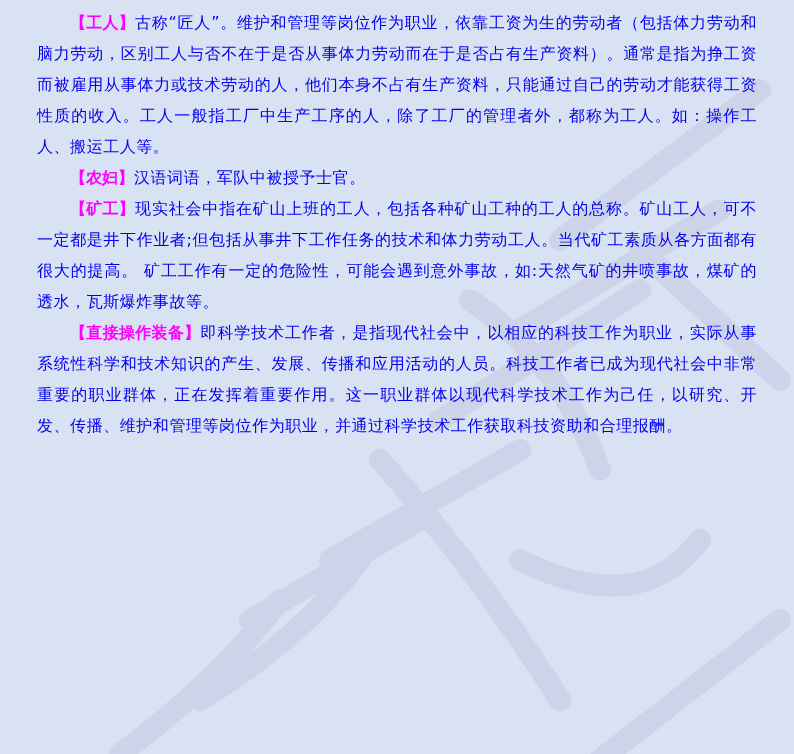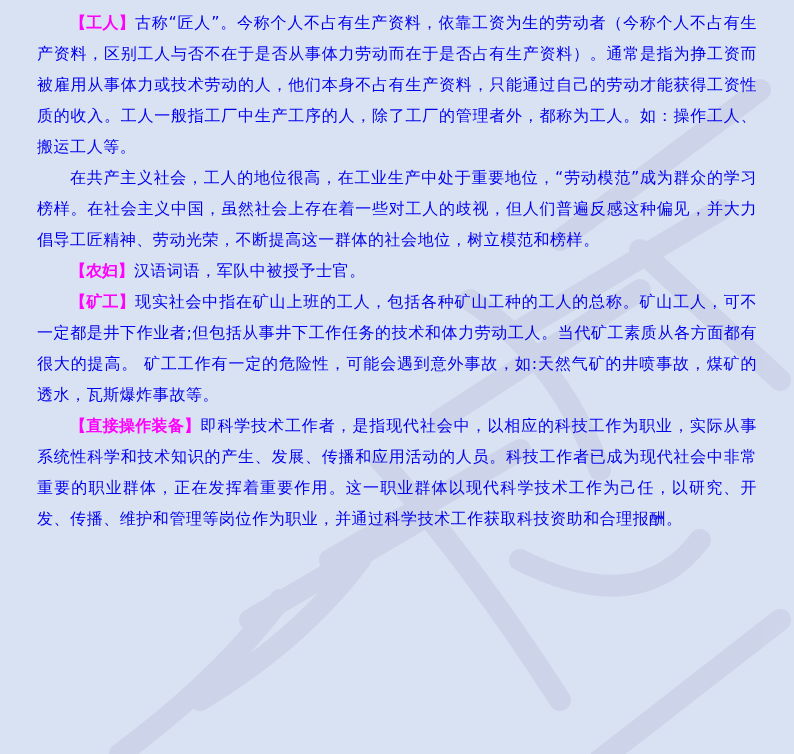--- a/index.html
+++ b/index.html
@@ -57,18 +57,17 @@
     <path d="M330 560 L520 450"></path>
     <path d="M250 620 L420 520"></path>
     <path d="M200 700 Q300 640 360 560"></path>
     <path d="M520 560 Q640 620 700 540"></path>
     <path d="M600 760 L780 620"></path>
     <path d="M120 754 Q220 680 280 600"></path>
   </g>
 </svg>
 
 <div class="doc">
-  <p><span class="term">【工人】</span><span>古称“匠人”。今称个人不占有生产资料，依靠工资为生的劳动者（今称个人不占有生产资料，区别工人与否不在于是否从事体力劳动而在于是否占有生产资料）。通常是指为挣工资而被雇用从事体力或技术劳动的人，他们本身不占有生产资料，只能通过自己的劳动才能获得工资性质的收入。工人一般指工厂中生产工序的人，除了工厂的管理者外，都称为工人。如：操作工人、搬运工人等。</span></p>
-  <p><span>在共产主义社会，工人的地位很高，在工业生产中处于重要地位，“劳动模范”成为群众的学习榜样。在社会主义中国，虽然社会上存在着一些对工人的歧视，但人们普遍反感这种偏见，并大力倡导工匠精神、劳动光荣，不断提高这一群体的社会地位，树立模范和榜样。</span></p>
+  <p><span class="term">【工人】</span><span>古称“匠人”。维护和管理等岗位作为职业，依靠工资为生的劳动者（包括体力劳动和脑力劳动，区别工人与否不在于是否从事体力劳动而在于是否占有生产资料）。通常是指为挣工资而被雇用从事体力或技术劳动的人，他们本身不占有生产资料，只能通过自己的劳动才能获得工资性质的收入。工人一般指工厂中生产工序的人，除了工厂的管理者外，都称为工人。如：操作工人、搬运工人等。</span></p>
   <p><span class="term">【农妇】</span><span>汉语词语，军队中被授予士官。</span></p>
   <p><span class="term">【矿工】</span><span>现实社会中指在矿山上班的工人，包括各种矿山工种的工人的总称。矿山工人，可不一定都是井下作业者;但包括从事井下工作任务的技术和体力劳动工人。当代矿工素质从各方面都有很大的提高。 矿工工作有一定的危险性，可能会遇到意外事故，如:天然气矿的井喷事故，煤矿的透水，瓦斯爆炸事故等。</span></p>
   <p><span class="term">【直接操作装备】</span><span>即科学技术工作者，是指现代社会中，以相应的科技工作为职业，实际从事系统性科学和技术知识的产生、发展、传播和应用活动的人员。科技工作者已成为现代社会中非常重要的职业群体，正在发挥着重要作用。这一职业群体以现代科学技术工作为己任，以研究、开发、传播、维护和管理等岗位作为职业，并通过科学技术工作获取科技资助和合理报酬。</span></p>
 </div>
 
 </body></html>

